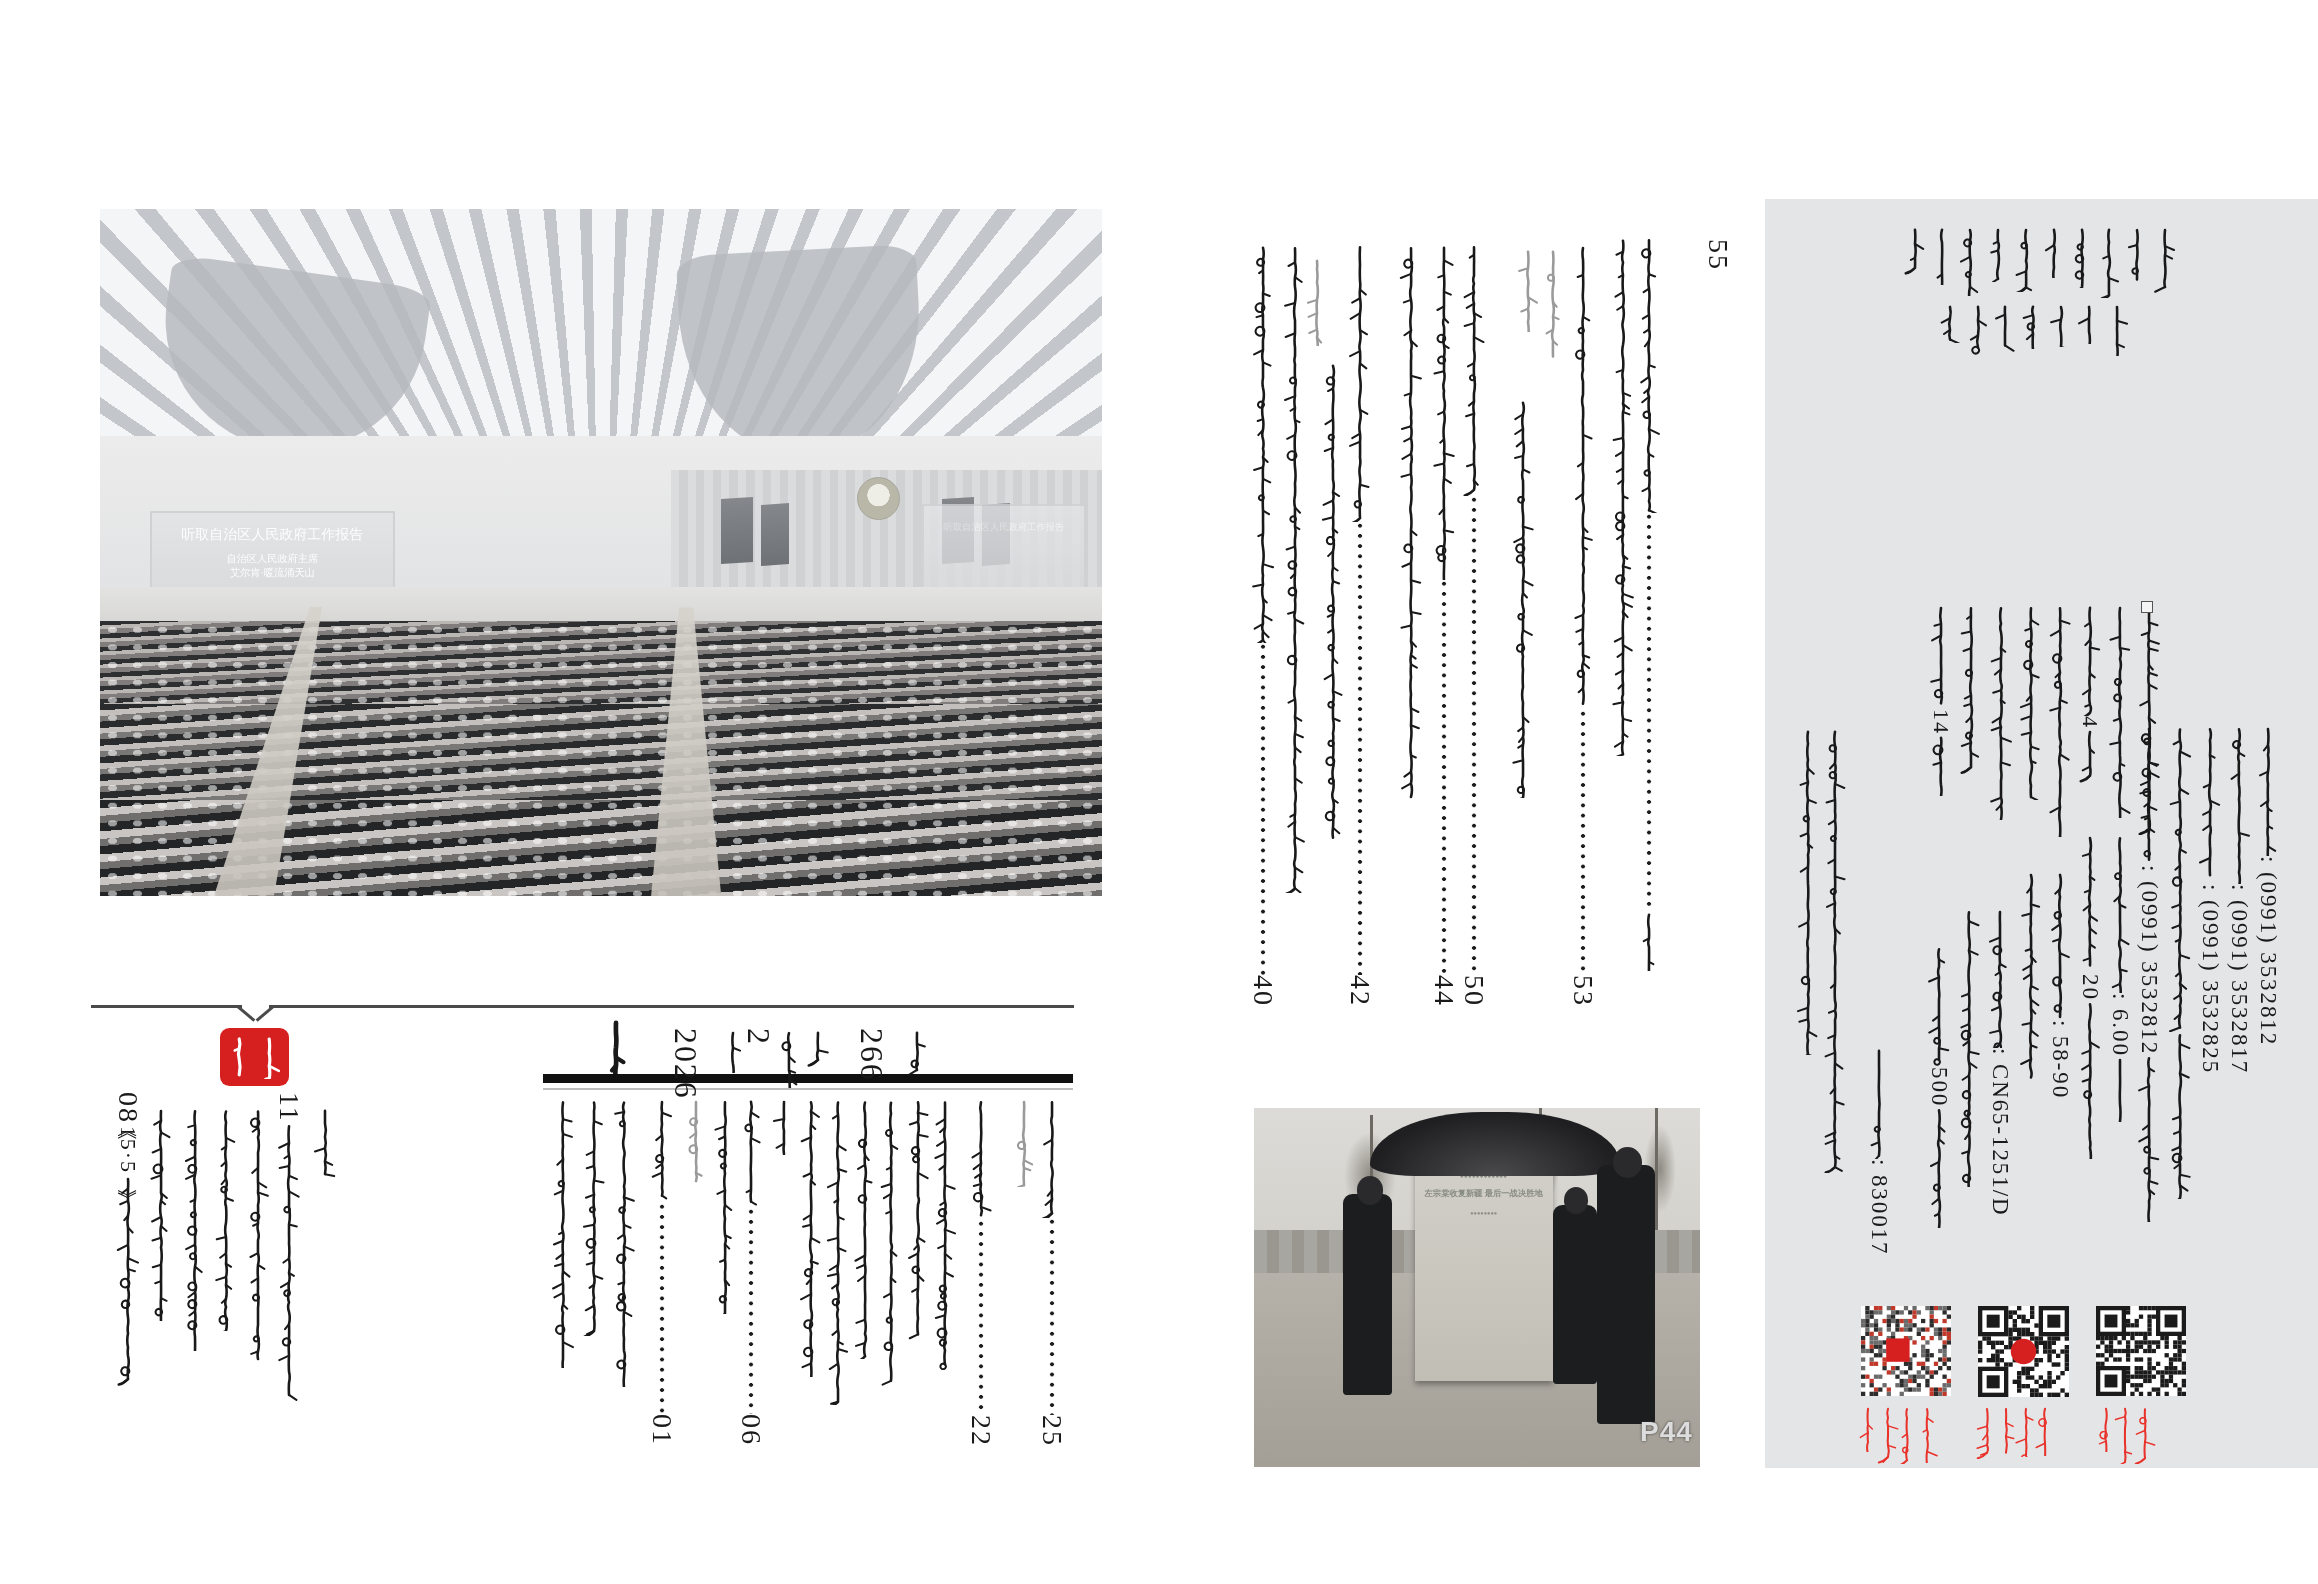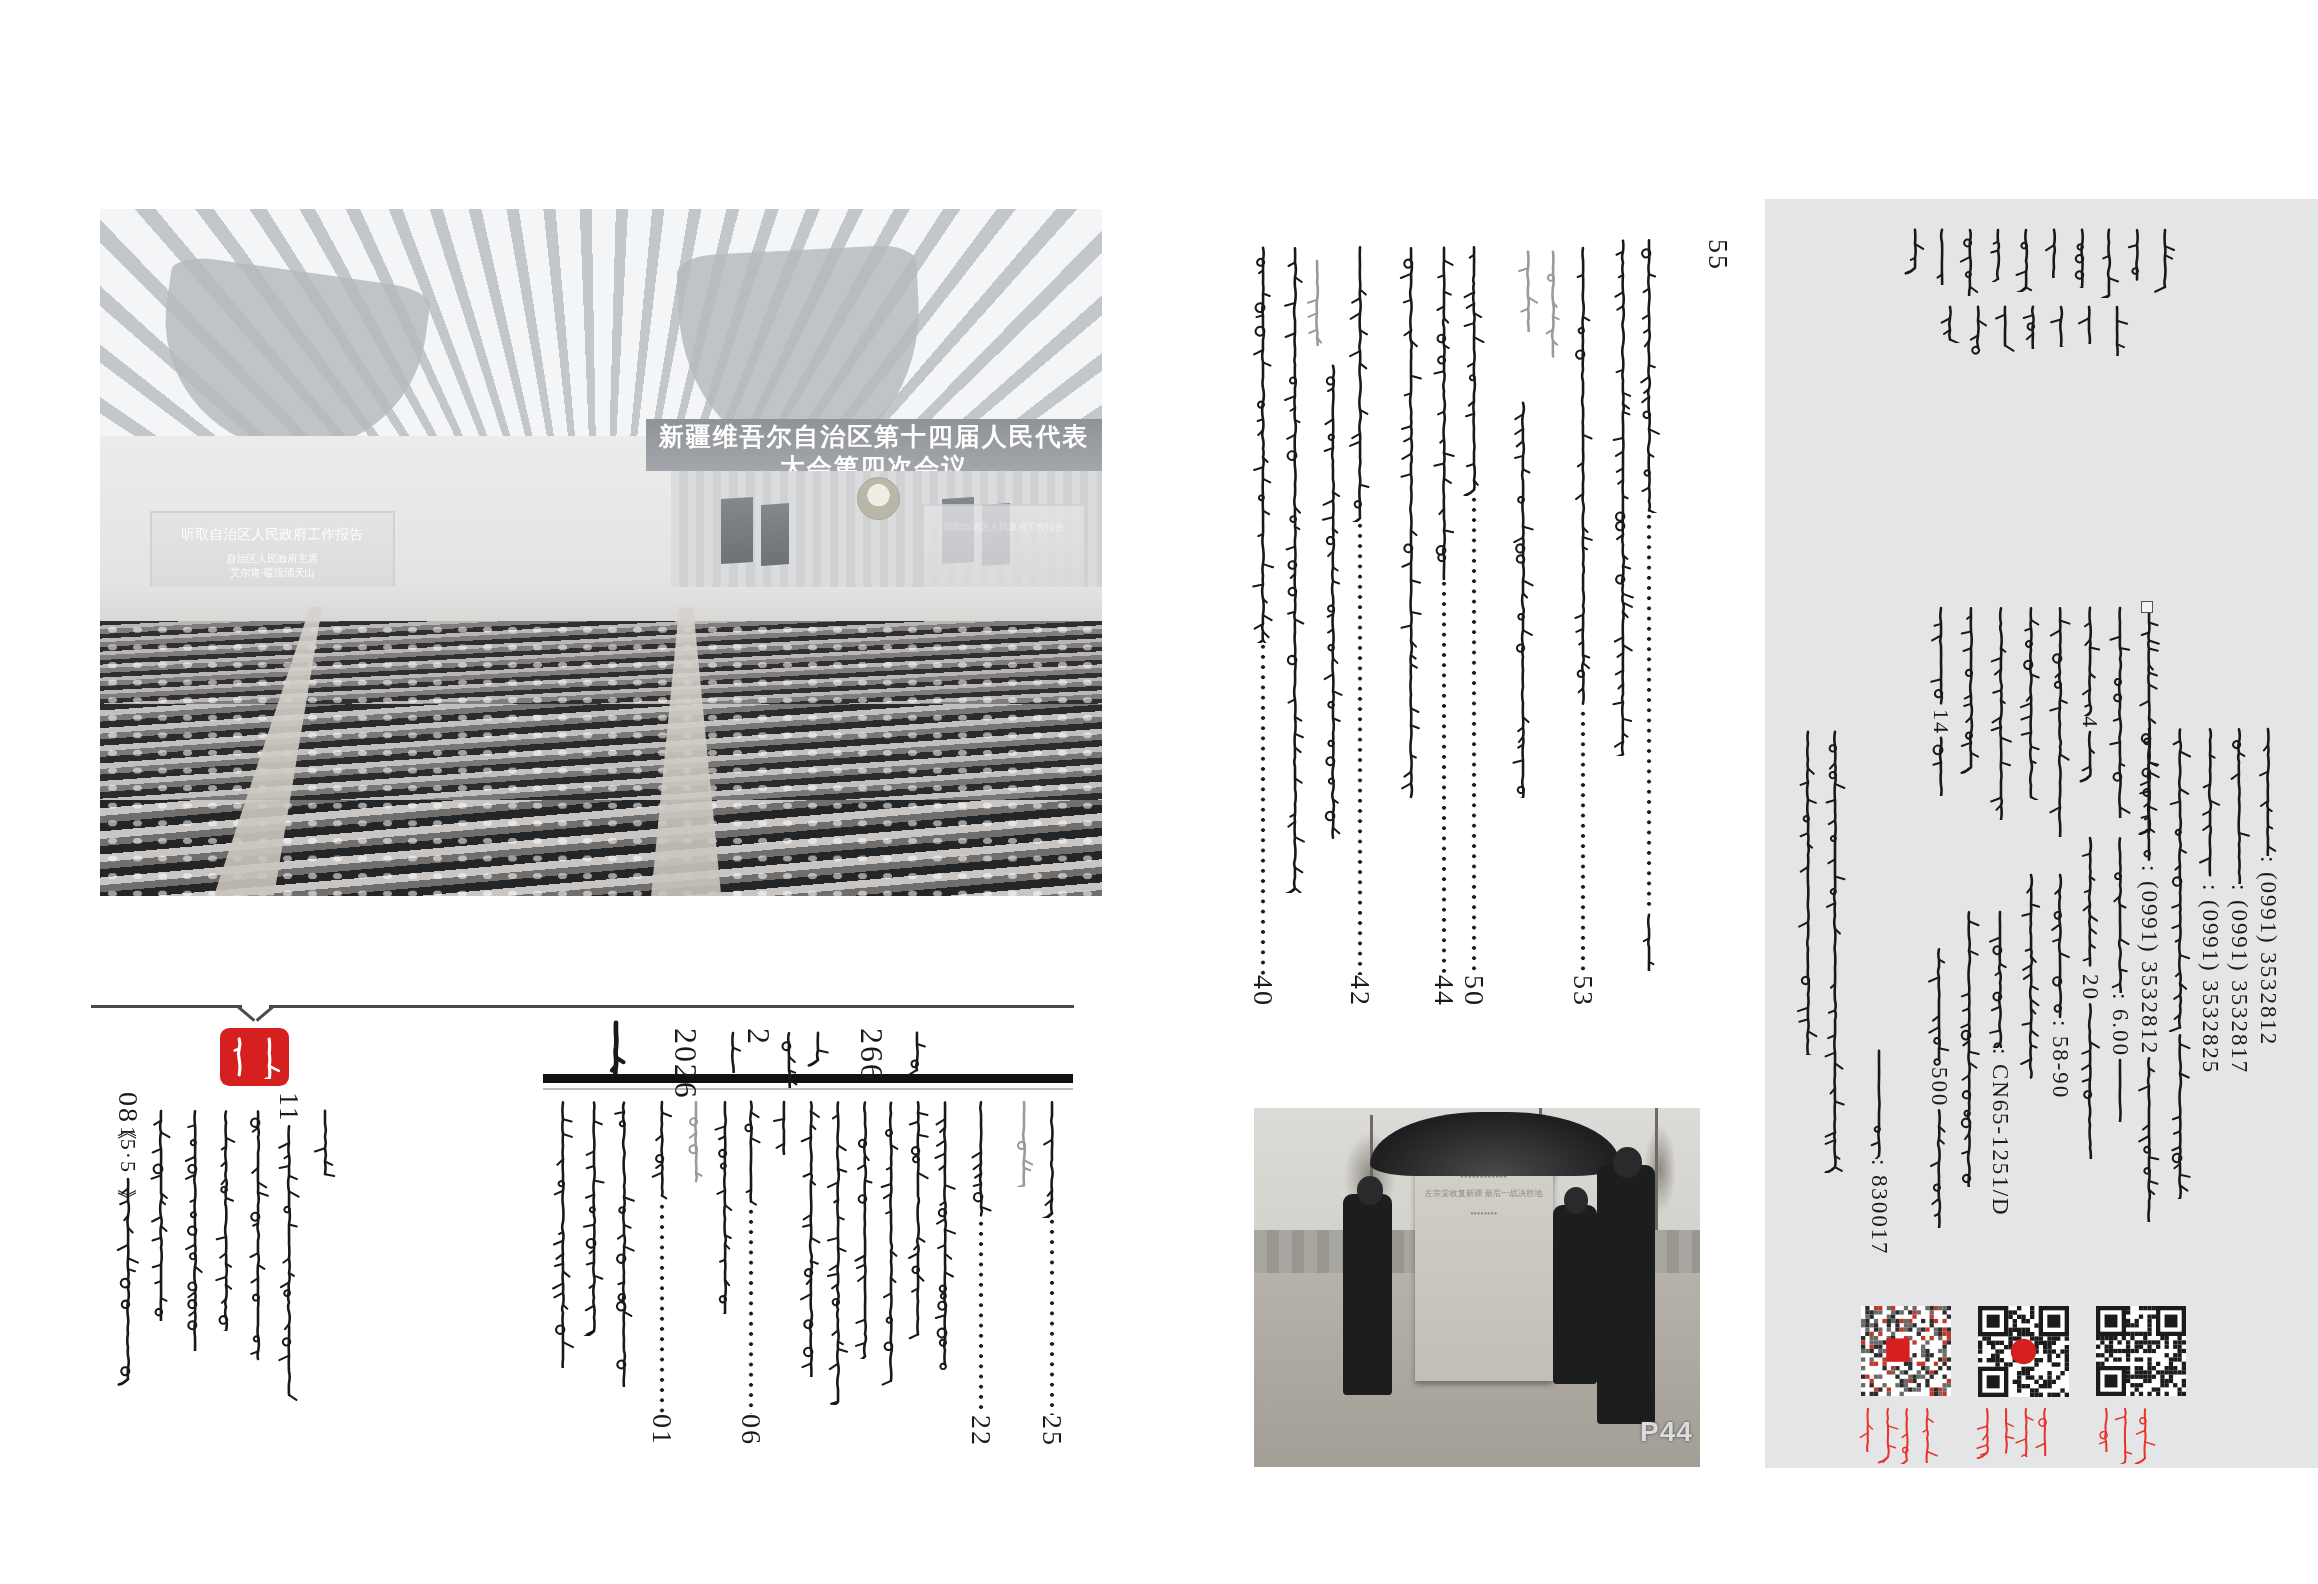--- a/index.html
+++ b/index.html
@@ -82,24 +82,20 @@
     <div class="ceiling abs"></div>
     <div class="fan abs" style="left:6%;top:9%;width:26%;height:26%;transform:rotate(8deg);"></div>
     <div class="fan abs" style="left:58%;top:6%;width:24%;height:30%;transform:rotate(-3deg);"></div>
     <div class="wall abs"></div>
     <div class="curtain abs"></div>
     <div class="emblem abs" style="left:75.5%;top:39%;width:41px;height:41px;"></div>
     <div class="flag abs" style="left:62%;top:42%;width:32px;height:65px;"></div>
     <div class="flag abs" style="left:66%;top:43%;width:28px;height:61px;"></div>
     <div class="flag abs" style="left:84%;top:42%;width:32px;height:65px;"></div>
     <div class="flag abs" style="left:88%;top:43%;width:28px;height:61px;"></div>
-    <div class="banner abs">
-      <div class="cn">新疆维吾尔自治区第十四届人民代表大会第四次会议</div>
-
-    </div>
     <div class="screenbox abs" style="left:5%;top:44%;width:24%;height:14%;">
       <div style="font-size:14px;margin-top:13px;">听取自治区人民政府工作报告</div>
       <div style="font-size:10.2px;margin-top:7.4px;">自治区人民政府主席</div>
       <div style="font-size:10.2px;">艾尔肯·暖流涌天山</div>
     </div>
     <div class="screenbox abs" style="left:82%;top:43%;width:16%;height:15%;opacity:.8;">
       <div style="font-size:9.3px;margin-top:15px;opacity:.85;">听取自治区人民政府工作报告</div>
     </div>
     <div class="stage abs"></div>
     <div class="aud aud-a abs"></div>
@@ -134,21 +130,21 @@
     <div class="crown abs" style="left:18%;top:2%;width:16%;height:34%;"></div>
     <div class="crown abs" style="left:60%;top:0%;width:10%;height:30%;"></div>
     <div class="crown abs" style="left:86%;top:0%;width:10%;height:34%;"></div>
     <div class="tree abs" style="left:26%;top:2%;height:40%;"></div>
     <div class="tree abs" style="left:64%;top:0%;height:38%;"></div>
     <div class="tree abs" style="left:90%;top:0%;height:40%;"></div>
     <div class="wallrow abs"></div>
     <div class="ground abs"></div>
     <div class="stone abs">
       <div class="stonetext" style="margin-top:13px;font-size:6.5px;">●●●●●●●●●●●●</div>
-      <div class="stonetext" style="margin-top:7.4px;font-weight:normal;">左宗棠收复新疆 最后一战决胜地</div>
+      <div class="stonetext" style="margin-top:7.4px;font-weight:bold;">左宗棠收复新疆 最后一战决胜地</div>
       <div class="stonetext" style="margin-top:9.3px;font-size:5.6px;">●●●●●●●●</div>
     </div>
     <div class="cloth abs"></div>
     <div class="fig abs" style="left:20%;top:24%;width:11%;height:56%;"></div>
     <div class="head abs" style="left:23%;top:19%;width:6%;height:8%;"></div>
     <div class="fig abs" style="left:67%;top:27%;width:10%;height:50%;"></div>
     <div class="head abs" style="left:69.5%;top:22%;width:5.5%;height:7.5%;"></div>
     <div class="fig abs" style="left:77%;top:16%;width:13%;height:72%;"></div>
     <div class="head abs" style="left:80.5%;top:11%;width:6.5%;height:8.5%;"></div>
     <div class="p44label abs" style="right:7.4px;bottom:18.6px;">P44</div>

